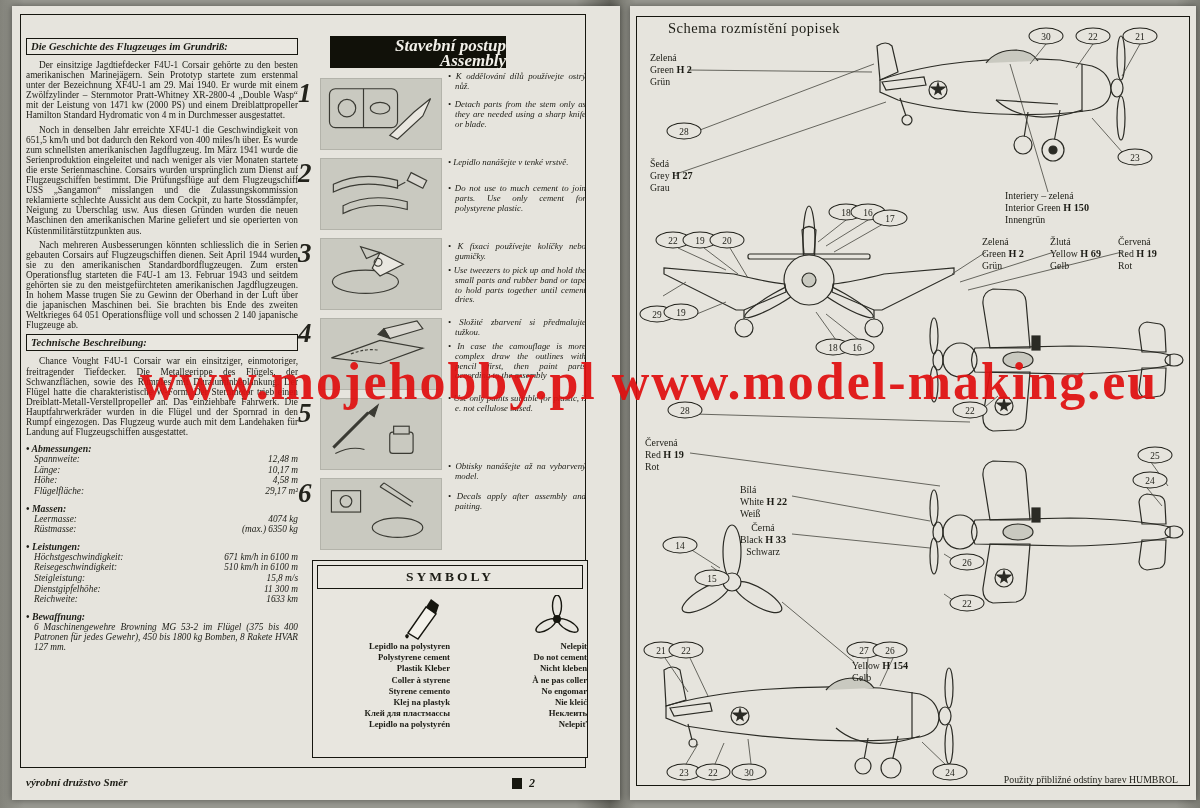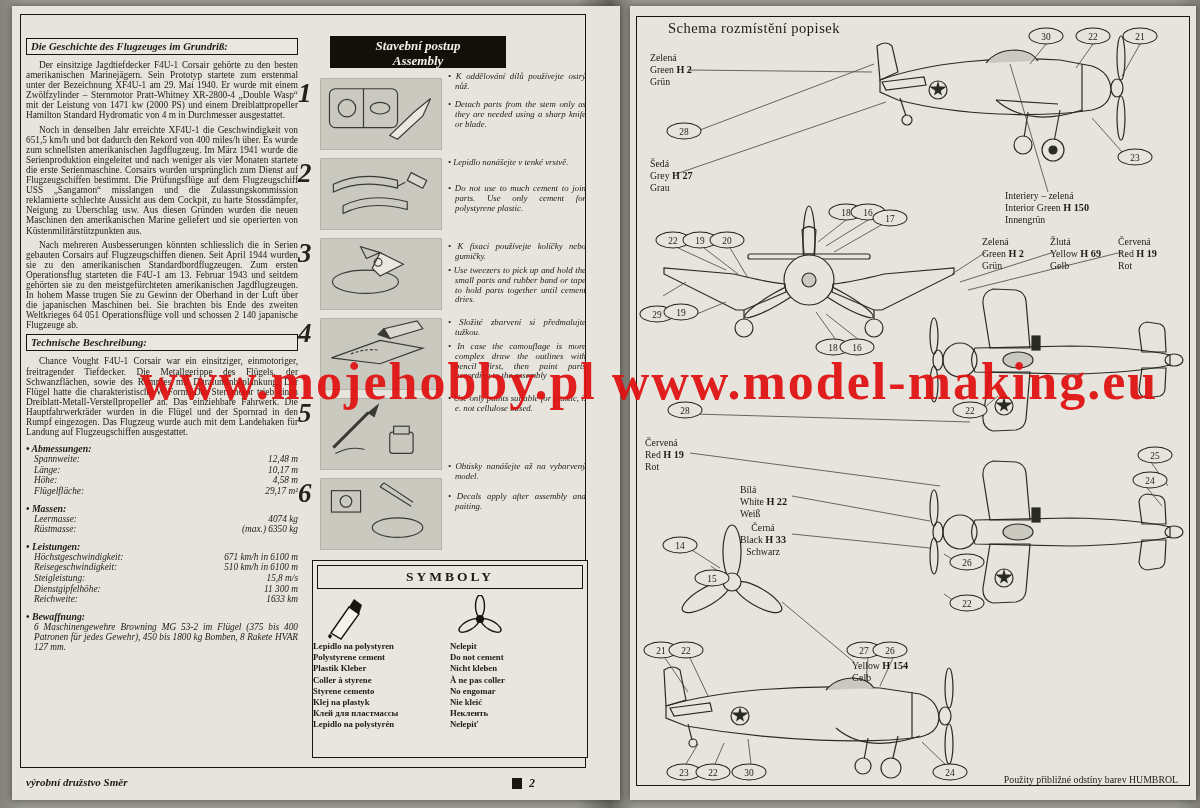--- a/index.html
+++ b/index.html
@@ -26,32 +26,32 @@
   .armament .spec-group{margin-top:0}
   .armament .arm-text{font-size:9.3px;font-style:italic;line-height:10.2px;text-align:justify;padding-left:8px}
   .lfooter{position:absolute;left:14px;top:770px;width:552px;font-size:11px}
   .lfooter .made{font-weight:bold;font-style:italic}
   .pagenum{position:absolute;left:486px;top:0;display:flex;align-items:center;gap:7px}
   .pg-sq{width:10px;height:11px;background:#17170f;display:inline-block}
   .pg-n{font-weight:bold;font-size:12px;font-style:italic}
 
   
   .asm-header{position:absolute;left:318px;top:30px;width:176px;height:32px;background:#111109;
-    color:#f2f0e9;text-align:center;font-weight:bold;font-style:italic;font-size:13px;line-height:15px;padding-top:2px}
+    color:#f2f0e9;text-align:right;font-weight:bold;font-style:italic;font-size:17px;line-height:15px;padding-top:2px}
   .step{position:absolute;left:286px;display:flex;align-items:flex-start}
   .step-num{font-size:27px;font-weight:bold;font-style:italic;width:20px;color:#23231c;line-height:30px}
   .step-img{width:122px;height:72px;background:#c9c9c0;border:1px solid #b3b3aa;margin-left:2px}
   .step-img svg{width:100%;height:100%}
   .note{position:absolute;left:436px;width:138px;font-size:8.8px;font-style:italic;line-height:9.8px;text-align:justify;padding-left:7px}
   .note::before{content:"• ";margin-left:-7px}
   .symbols{position:absolute;left:300px;top:554px;width:276px;height:198px;border:1.6px solid #16160f;background:#e8e6df}
   .sym-title{border-bottom:1.6px solid #16160f;text-align:center;font-weight:bold;font-size:13.5px;
     letter-spacing:3px;padding:3px 0;margin:4px;border:1.2px solid #16160f}
   .sym-cols{display:flex}
-  .sym-col{flex:1;text-align:left;padding-top:2px}
+  .sym-col{flex:1;text-align:right;padding-top:2px}
   .sym-icon{height:46px}
   .symlbl{font-size:8.7px;font-weight:bold;line-height:11.2px}
 
   
   .rp-title{position:absolute;left:38px;top:14px;font-size:14.5px;letter-spacing:.5px}
   .rp-footer{position:absolute;right:18px;top:768px;font-size:9.8px}
   .diagram{position:absolute;left:0;top:0;width:566px;height:792px}
   .clabel{position:absolute;font-size:9.8px;line-height:12px;z-index:5}
   .clabel b{font-size:10.2px}
   .callout{position:absolute;transform:translate(-50%,-50%);width:35px;height:17px;border:1.1px solid #20201a;

